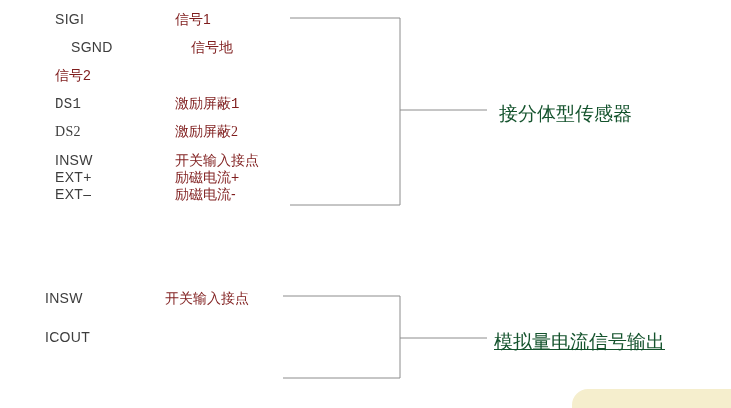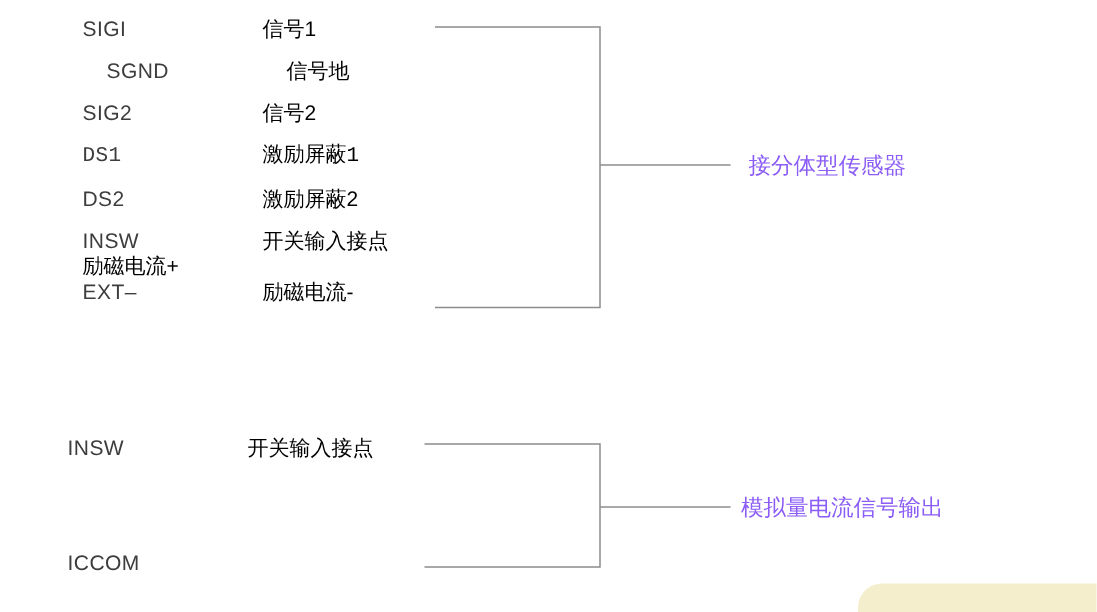--- a/index.html
+++ b/index.html
@@ -24,26 +24,26 @@
   .pin {
     display: inline-block;
     width: 120px;
     font-size: 14px;
     color: #3d3d3d;
     letter-spacing: 0.3px;
   }
   .label {
     display: inline-block;
     font-size: 14px;
-    color: #000000;
+    color: #7f1d1d;
   }
   .callout {
     position: absolute;
-    font-size: 15px;
-    color: #8b5cf6;
+    font-size: 19px;
+    color: #14532d;
     white-space: nowrap;
   }
   svg.lines {
     position: absolute;
     top: 0;
     left: 0;
     pointer-events: none;
   }
   svg.lines path {
     fill: none;
@@ -65,61 +65,61 @@
 
 <div class="row" style="top:11px;  left:55px;">
   <span class="pin">SIGI</span>
   <span class="label">信号1</span>
 </div>
 <div class="row" style="top:39px;  left:55px;margin-left:16px;">
   <span class="pin">SGND</span>
   <span class="label">信号地</span>
 </div>
 <div class="row" style="top:67px;  left:55px;">
-  <span class="pin">SIG2</span>
   <span class="label">信号2</span>
 </div>
 <div class="row" style="top:96px;  left:55px;font-family:Liberation Mono, monospace;">
   <span class="pin">DS1</span>
   <span class="label">激励屏蔽1</span>
 </div>
-<div class="row" style="top:124px; left:55px;">
+<div class="row" style="top:124px; left:55px;font-family:Liberation Serif, serif;">
   <span class="pin">DS2</span>
   <span class="label">激励屏蔽2</span>
 </div>
 <div class="row" style="top:152px; left:55px;">
   <span class="pin">INSW</span>
   <span class="label">开关输入接点</span>
 </div>
 <div class="row" style="top:169px; left:55px;">
+  <span class="pin">EXT+</span>
   <span class="label">励磁电流+</span>
 </div>
 <div class="row" style="top:186px; left:55px;">
   <span class="pin">EXT–</span>
   <span class="label">励磁电流-</span>
 </div>
 
 <div class="row" style="top:290px; left:45px;">
   <span class="pin">INSW</span>
   <span class="label">开关输入接点</span>
 </div>
 <div class="row" style="top:329px; left:45px;">
+  <span class="pin">ICOUT</span>
 </div>
 <div class="row" style="top:367px; left:45px;">
-  <span class="pin">ICCOM</span>
 </div>
 
 <svg class="lines" width="731" height="408" viewBox="0 0 731 408">
 
   <path d="M290,18 L400,18 L400,205 L290,205"></path>
 
   <path d="M400,110 L487,110"></path>
 
   <path d="M283,296 L400,296 L400,378 L283,378"></path>
 
   <path d="M400,338 L487,338"></path>
 </svg>
 
 <div class="callout" style="left:499px; top:101px;">接分体型传感器</div>
 
-<div class="callout" style="left:494px; top:329px;">模拟量电流信号输出</div>
+<div class="callout" style="left:494px; top:329px;text-decoration:underline;">模拟量电流信号输出</div>
 
 <div class="corner-shape"></div>
 
 </body></html>

